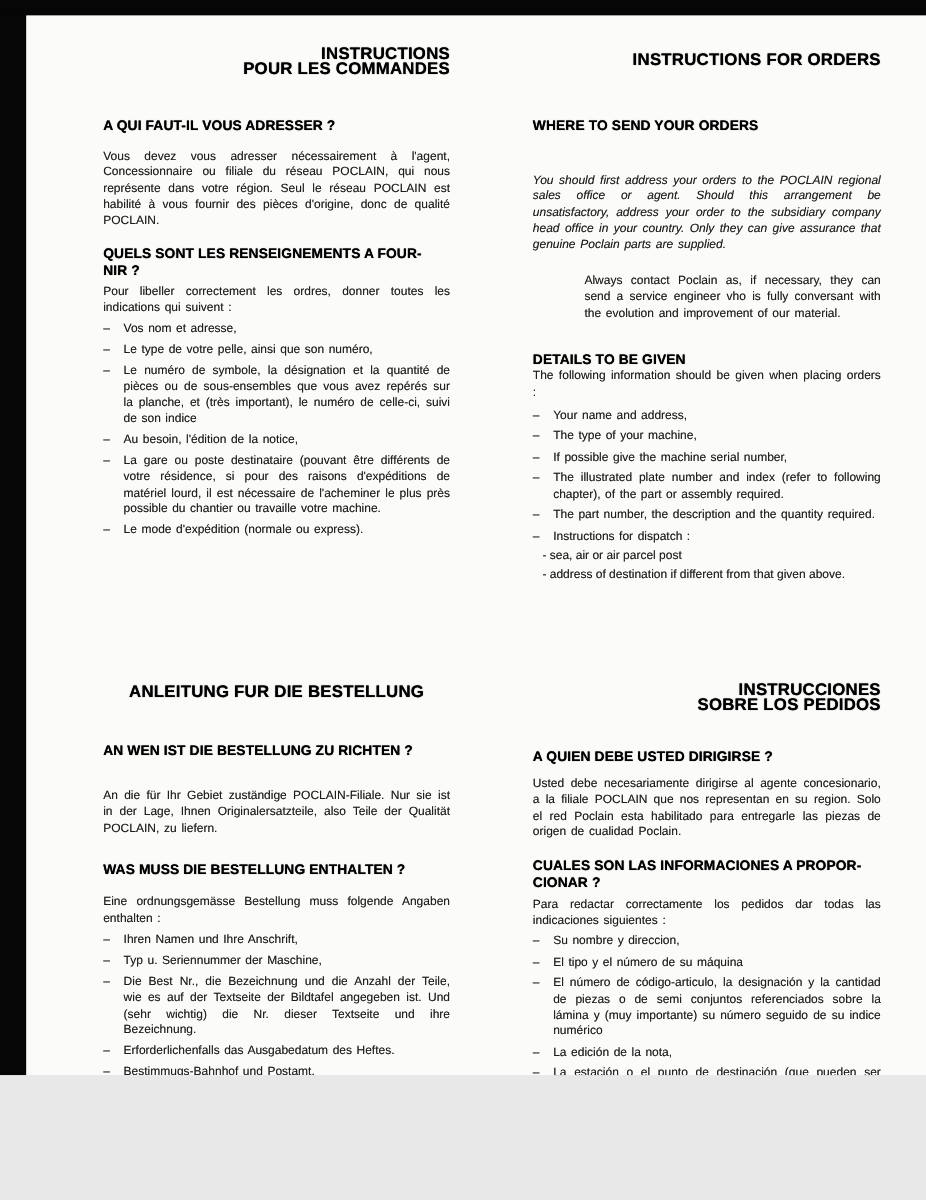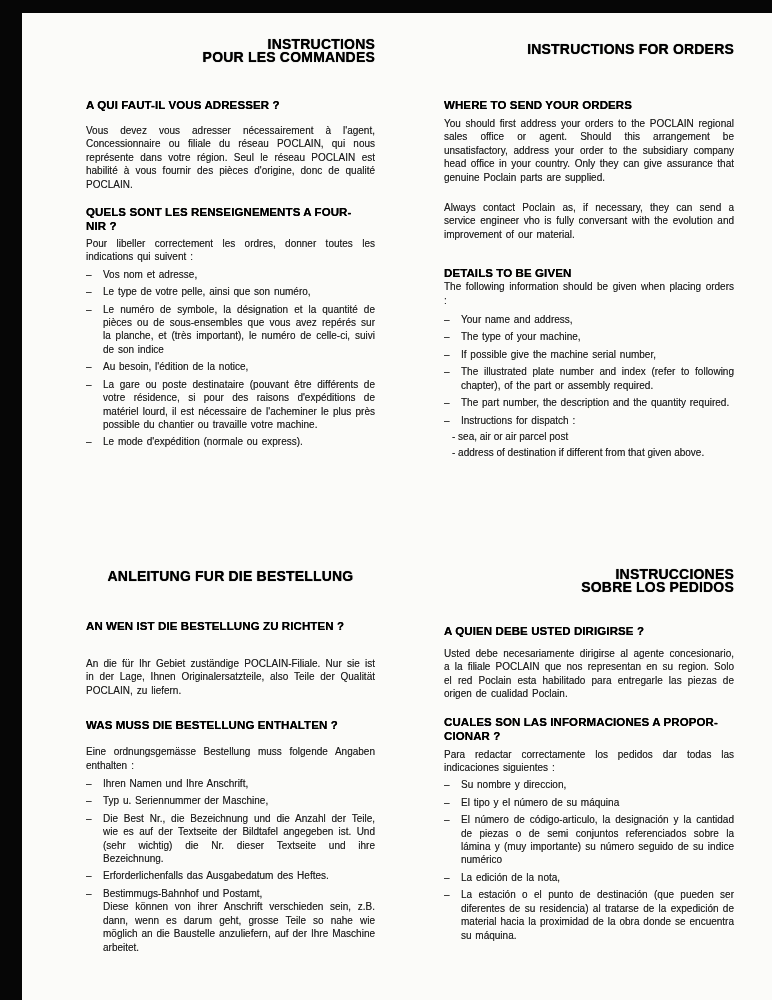--- a/index.html
+++ b/index.html
@@ -1,17 +1,17 @@
 <!DOCTYPE html>
 <html><head>
 <meta charset="utf-8">
 <title>Document</title>
 <style>
   html,body{margin:0;padding:0;background:#e8e8e8;}
-  .scan{position:relative;width:772px;height:1000px;background:#fbfbf9;overflow:hidden;}
+  .scan{position:relative;width:772px;height:896px;background:#fbfbf9;overflow:hidden;}
   .bar-left{position:absolute;left:0;top:0;width:22px;height:1000px;background:#060606;}
   .bar-top{position:absolute;left:0;top:0;width:772px;height:13px;background:#060606;}
   .page{position:absolute;left:22px;top:13px;width:750px;height:987px;background:#fbfbf9;
         color:#1c1c1c;font-family:"Liberation Sans","DejaVu Sans",sans-serif;}
   .quad{position:absolute;}
   .q-fr{left:64px;top:25px;width:289px;}
   .q-en{left:422px;top:28px;width:290px;}
   .q-de{left:64px;top:555px;width:289px;}
   .q-es{left:422px;top:555px;width:290px;}
 
@@ -36,22 +36,22 @@
 
   
   .q-fr .h1{margin-bottom:34px;}
   .q-fr .sub0 .p0{margin-top:12px;}
   .q-fr .sub0 .p1{margin-top:7px;}
   .q-fr .sub1{margin-top:14px;}
   .q-fr .sub1 .p0{margin-top:4px;}
   .q-fr .sub1 .list{margin-top:3px;}
 
   .q-en .h1{margin-bottom:41px;}
-  .q-en .sub0 .p0{margin-top:5px;}
-  .q-en .sub0 .p1{margin-top:17px;}
+  .q-en .sub0 .p0{margin-top:32px;font-style:italic;}
+  .q-en .sub0 .p1{margin-top:17px;margin-left:43px;}
   .q-en .sub1{margin-top:25px;}
   .q-en .sub1 .p0{}
   .q-en .sub1 .list{margin-top:6px;}
 
   .q-de .h1{margin-bottom:35px;}
   .q-de .sub0 .p0{margin-top:24px;}
   .q-de .sub0 .p1{margin-top:15px;}
   .q-de .sub1{margin-top:21px;}
   .q-de .sub1 .p0{margin-top:13px;}
   .q-de .sub1 .list{margin-top:5px;}

